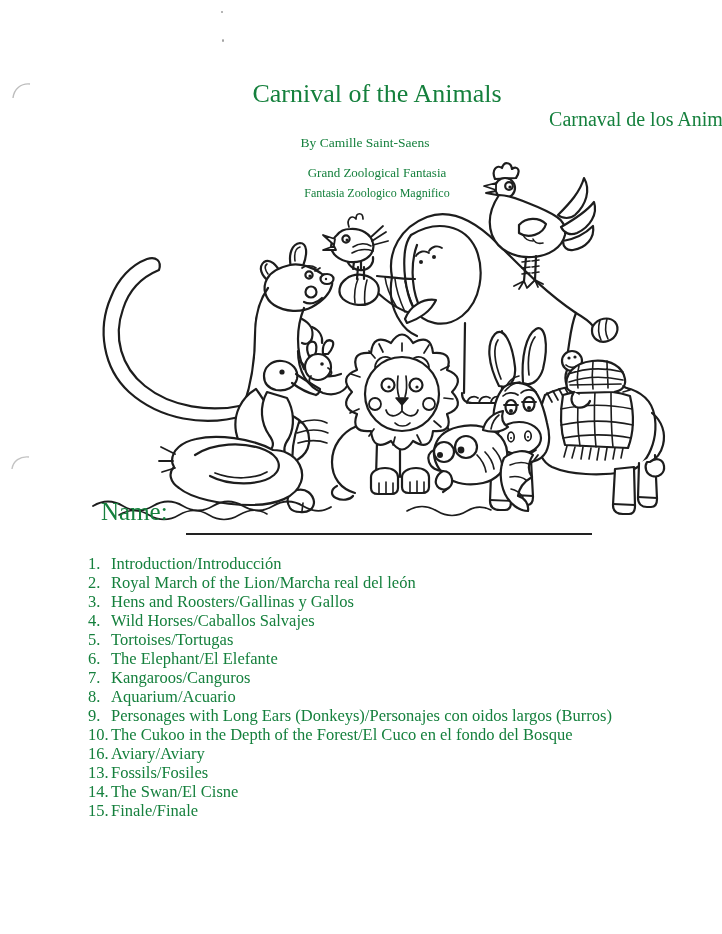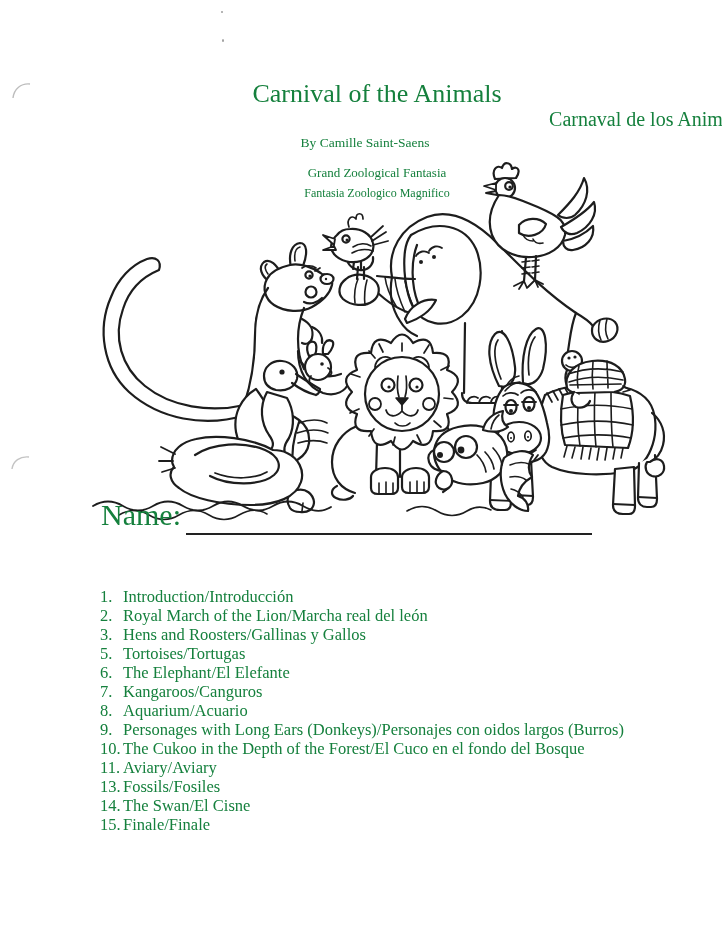--- a/index.html
+++ b/index.html
@@ -7,23 +7,23 @@
     position:relative;width:722px;height:934px;background:#ffffff;
     overflow:hidden;font-family:"Liberation Serif","DejaVu Serif",serif;color:#15803d;padding-left:32px;
   }
   .ctr{position:absolute;left:0;width:100%;text-align:center;white-space:pre;}
   .t1{top:79px;font-size:26px;}
   .t2{top:108px;font-size:20px;text-align:right;}
   .by{top:135px;font-size:13.5px;transform:translateX(-12px);}
   .s1{top:165px;font-size:13px;}
   .s2{top:186px;font-size:12px;}
   .art{position:absolute;left:55px;top:155px;width:615px;height:370px;}
-  .nameLabel{position:absolute;left:101px;top:498px;font-size:30px;}
+  .nameLabel{position:absolute;left:101px;top:498px;font-size:25px;}
   .nameLine{position:absolute;left:186px;top:533px;width:406px;height:2px;background:#222;}
-  .list{position:absolute;left:100px;top:554px;font-size:16.5px;line-height:19px;margin-top:33px;}
+  .list{position:absolute;left:88px;top:554px;font-size:16.5px;line-height:19px;}
   .mv{white-space:nowrap;}
   .num{display:inline-block;min-width:23px;white-space:pre;}
   .speck{position:absolute;border-radius:50%;background:#9e9e9e;}
   .mark{position:absolute;}
   svg{display:block;}
 </style>
 </head>
 <body>
 
 <div class="page">
@@ -245,25 +245,26 @@
     </g>
   </svg>
 
   <span class="nameLabel">Name:</span>
   <div class="nameLine"></div>
 
   <div class="list">
     <div class="mv"><span class="num">1.</span><span>Introduction/Introducción</span></div>
     <div class="mv"><span class="num">2.</span><span>Royal March of the Lion/Marcha real del león</span></div>
     <div class="mv"><span class="num">3.</span><span>Hens and Roosters/Gallinas y Gallos</span></div>
+    <div class="mv"><span class="num">4.</span><span>Wild Horses/Caballos Salvajes</span></div>
     <div class="mv"><span class="num">5.</span><span>Tortoises/Tortugas</span></div>
     <div class="mv"><span class="num">6.</span><span>The Elephant/El Elefante</span></div>
     <div class="mv"><span class="num">7.</span><span>Kangaroos/Canguros</span></div>
     <div class="mv"><span class="num">8.</span><span>Aquarium/Acuario</span></div>
     <div class="mv"><span class="num">9.</span><span>Personages with Long Ears (Donkeys)/Personajes con oidos largos (Burros)</span></div>
     <div class="mv"><span class="num">10.</span><span>The Cukoo in the Depth of the Forest/El Cuco en el fondo del Bosque</span></div>
-    <div class="mv"><span class="num">11.</span><span>Aviary/Aviary</span></div>
+    <div class="mv"><span class="num">16.</span><span>Aviary/Aviary</span></div>
     <div class="mv"><span class="num">13.</span><span>Fossils/Fosiles</span></div>
     <div class="mv"><span class="num">14.</span><span>The Swan/El Cisne</span></div>
     <div class="mv"><span class="num">15.</span><span>Finale/Finale</span></div>
   </div>
 
 </div>
 
 </body></html>

